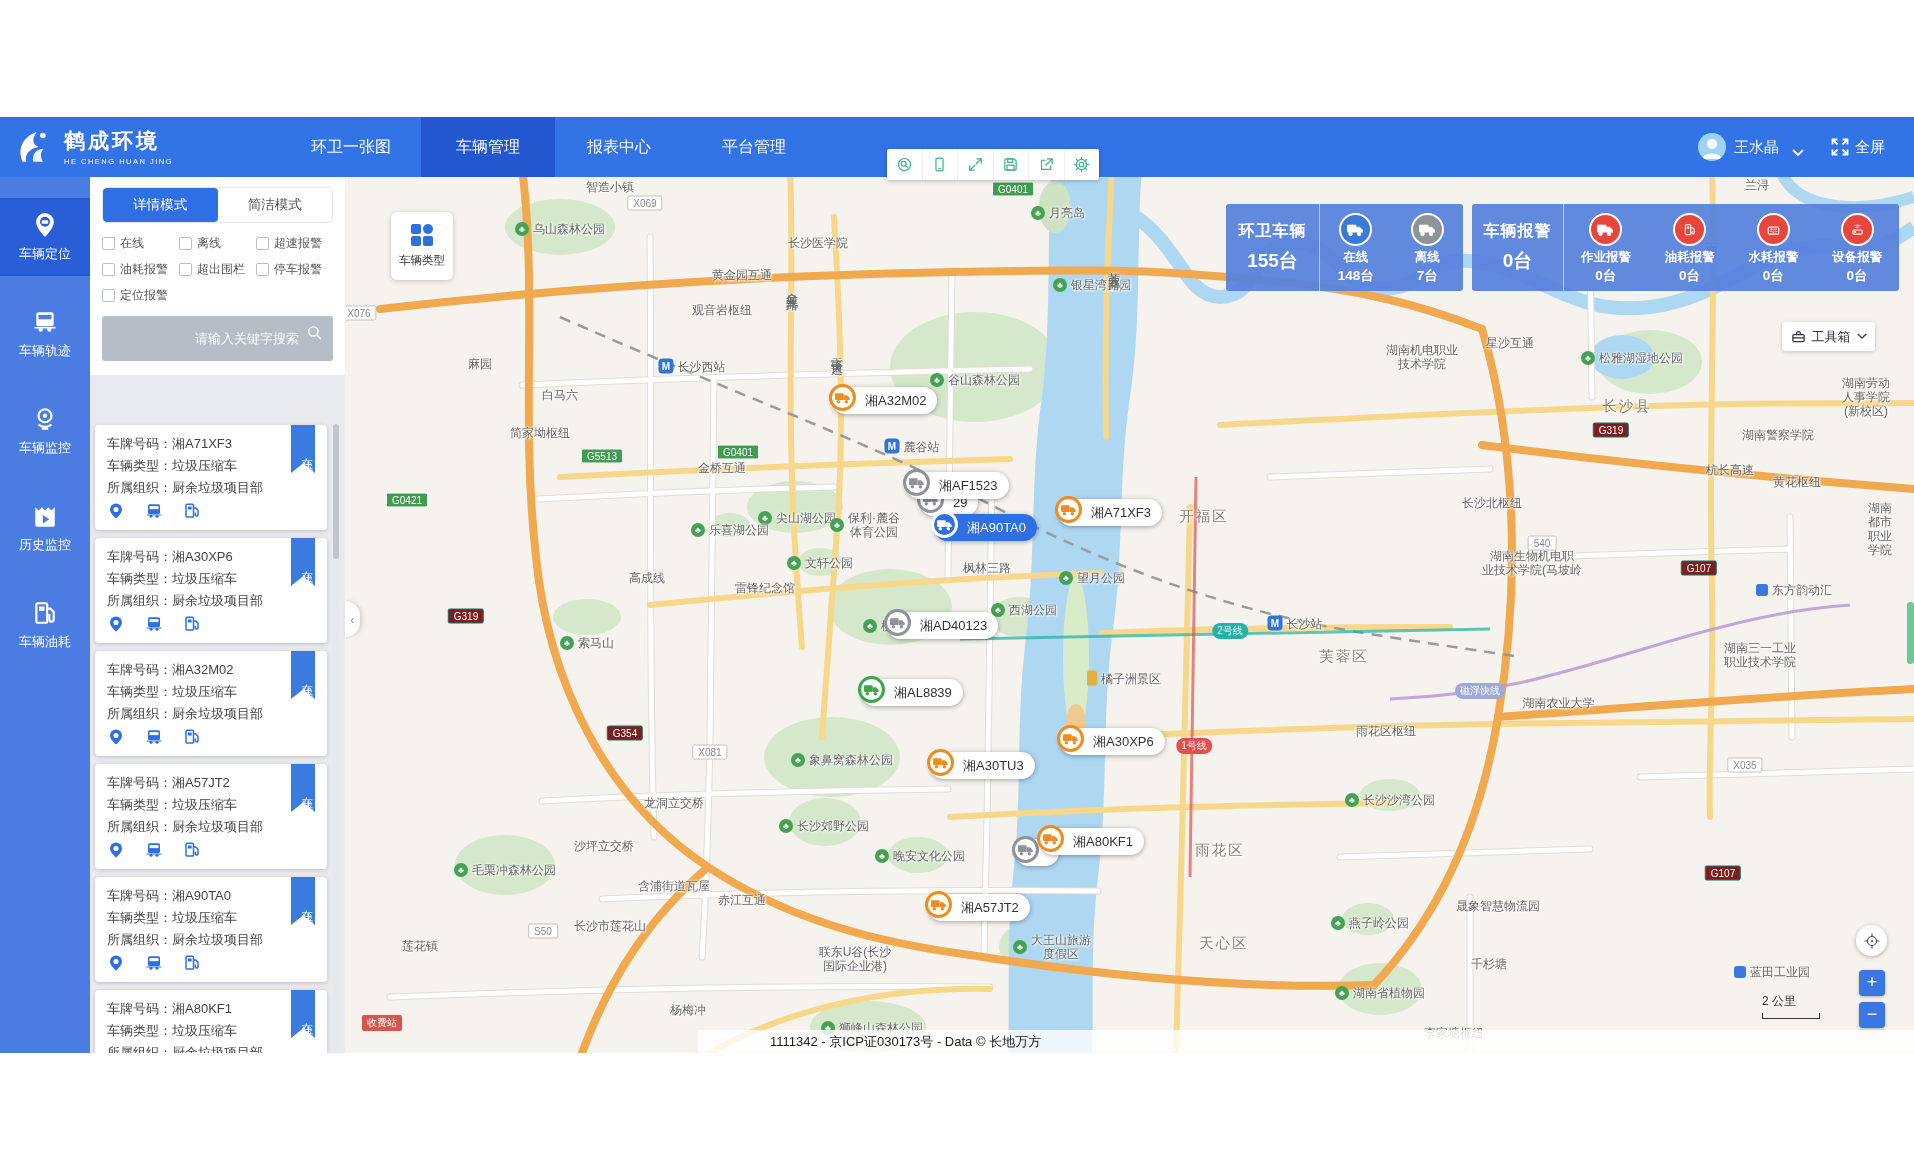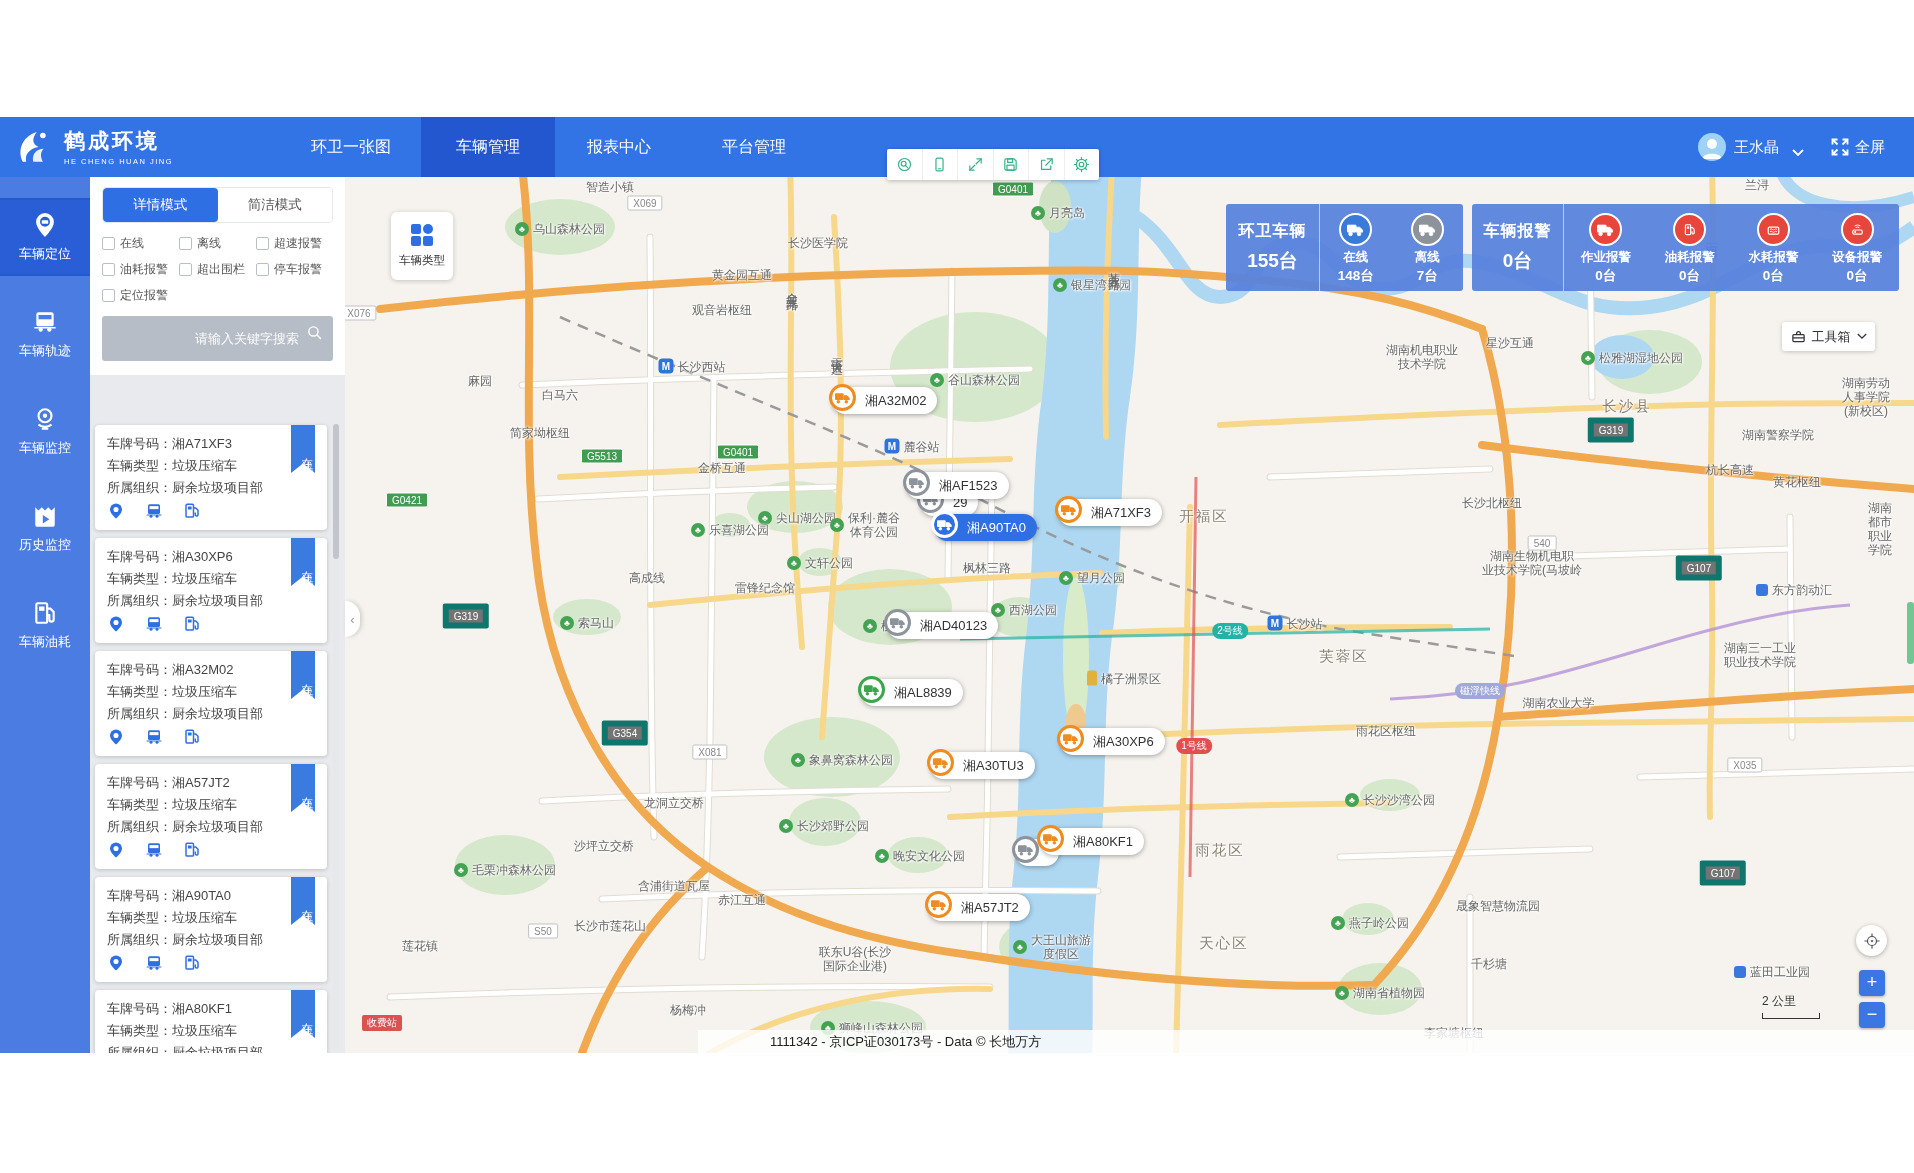--- a/index.html
+++ b/index.html
@@ -38,21 +38,21 @@
   .mlabel { position:absolute; transform:translate(-50%,-50%); font-size:12px; color:#666; white-space:pre-line; text-align:center; text-shadow:0 0 3px #fff, 0 0 3px #fff, 1px 1px 2px #fff; display:flex; align-items:center; gap:4px; line-height:14px; z-index:1; }
   .mlabel::before { flex:none; display:none; }
   .lbl-poi::before { display:block; content:"♣"; width:14px; height:14px; border-radius:50%; background:#43a353; color:#fff; font-size:9px; line-height:14px; text-align:center; text-shadow:none; }
   .lbl-metro::before, .lbl-rail::before { display:block; content:"M"; width:15px; height:15px; border-radius:4px; background:#2f74dd; color:#fff; font-size:10px; line-height:15px; text-align:center; font-weight:bold; text-shadow:none; }
   .lbl-blue::before { display:block; content:""; width:12px; height:12px; border-radius:3px; background:#3b78dd; }
   .lbl-statue::before { display:block; content:""; width:10px; height:15px; border-radius:3px 3px 1px 1px; background:#e2b13c; }
   .lbl-district { font-size:14.5px; color:#8a8274; letter-spacing:2px; }
   .lbl-vert { writing-mode:vertical-rl; letter-spacing:2px; }
   .badge { position:absolute; transform:translate(-50%,-50%); font-size:10px; padding:1px 5px; border-radius:2px; white-space:nowrap; z-index:1; }
   .bdg-green { background:#3f9c51; color:#fff; border:1px solid #fff; }
-  .bdg-yellow { background:#737373; color:#fff; border:6px solid #0f766e; }
+  .bdg-yellow { background:#7f1d1d; color:#fff; border:1px solid #0f766e; }
   .bdg-white { background:#fff; color:#888; border:1px solid #c2c2c2; }
   .bdg-red { background:#e34f4f; color:#fff; border-radius:9px; }
   .bdg-teal { background:#22b3a6; color:#fff; border-radius:9px; }
   .bdg-purple { background:#9fa8da; color:#fff; border-radius:9px; }
   .bdg-toll { background:#d9534f; color:#fff; }
 
   
   .marker { position:absolute; height:27px; background:#fff; border-radius:14px; box-shadow:0 1px 5px rgba(0,0,0,.35); display:flex; align-items:center; padding:0 11px 0 33px; font-size:13px; color:#333; white-space:nowrap; cursor:pointer; }
   .mk-circle { position:absolute; left:-3px; top:-3px; width:27px; height:27px; border:3px solid; border-radius:50%; background:#fff; display:flex; align-items:center; justify-content:center; }
   .mk-circle svg { width:16px; height:12px; }
@@ -328,29 +328,29 @@
             <div class="mlabel lbl-plain" style="left: 652px; top: 98px;">黄金园互通</div>
             <div class="mlabel lbl-poi" style="left: 1002px; top: 108px;">银星湾公园</div>
             <div class="mlabel lbl-plain" style="left: 632px; top: 133px;">观音岩枢纽</div>
             <div class="mlabel lbl-rail" style="left: 602px; top: 189px;">长沙西站</div>
             <div class="mlabel lbl-poi" style="left: 885px; top: 203px;">谷山森林公园</div>
             <div class="mlabel lbl-metro" style="left: 822px; top: 269px;">麓谷站</div>
             <div class="mlabel lbl-plain" style="left: 632px; top: 291px;">金桥互通</div>
             <div class="mlabel lbl-poi" style="left: 707px; top: 341px;">尖山湖公园</div>
             <div class="mlabel lbl-plain" style="left: 470px; top: 218px;">白马六</div>
             <div class="mlabel lbl-plain" style="left: 450px; top: 256px;">简家坳枢纽</div>
-            <div class="mlabel lbl-plain" style="left: 390px; top: 204px;">麻园</div>
+            <div class="mlabel lbl-plain" style="left: 390px; top: 188px; font-family: Liberation Mono, monospace;">麻园</div>
             <div class="mlabel lbl-vert" style="left: 747px; top: 175px;">雷锋大道</div>
             <div class="mlabel lbl-poi" style="left: 775px; top: 348px;">保利·麓谷
 体育公园</div>
             <div class="mlabel lbl-poi" style="left: 640px; top: 353px;">乐喜湖公园</div>
             <div class="mlabel lbl-poi" style="left: 730px; top: 386px;">文轩公园</div>
             <div class="mlabel lbl-plain" style="left: 675px; top: 411px;">雷锋纪念馆</div>
             <div class="mlabel lbl-plain" style="left: 557px; top: 401px;">高成线</div>
-            <div class="mlabel lbl-poi" style="left: 497px; top: 446px;">索马山</div>
+            <div class="mlabel lbl-poi" style="left: 497px; top: 466px;">索马山</div>
             <div class="mlabel lbl-plain" style="left: 897px; top: 391px;">枫林三路</div>
             <div class="mlabel lbl-poi" style="left: 934px; top: 433px;">西湖公园</div>
             <div class="mlabel lbl-poi" style="left: 1002px; top: 401px;">望月公园</div>
             <div class="mlabel lbl-poi" style="left: 812px; top: 449px;">桃溪湖公园</div>
             <div class="mlabel lbl-statue" style="left: 1034px; top: 501px;">橘子洲景区</div>
             <div class="mlabel lbl-poi" style="left: 752px; top: 583px;">象鼻窝森林公园</div>
             <div class="mlabel lbl-plain" style="left: 584px; top: 626px;">龙洞立交桥</div>
             <div class="mlabel lbl-plain" style="left: 514px; top: 669px;">沙坪立交桥</div>
             <div class="mlabel lbl-poi" style="left: 734px; top: 649px;">长沙郊野公园</div>
             <div class="mlabel lbl-poi" style="left: 830px; top: 679px;">晚安文化公园</div>

